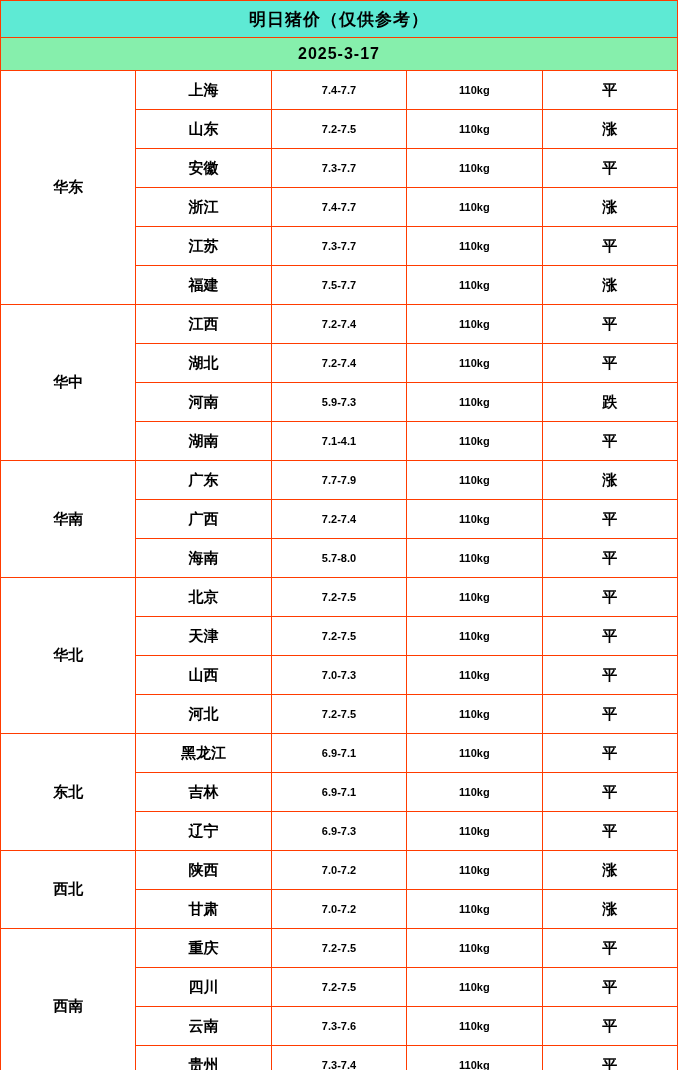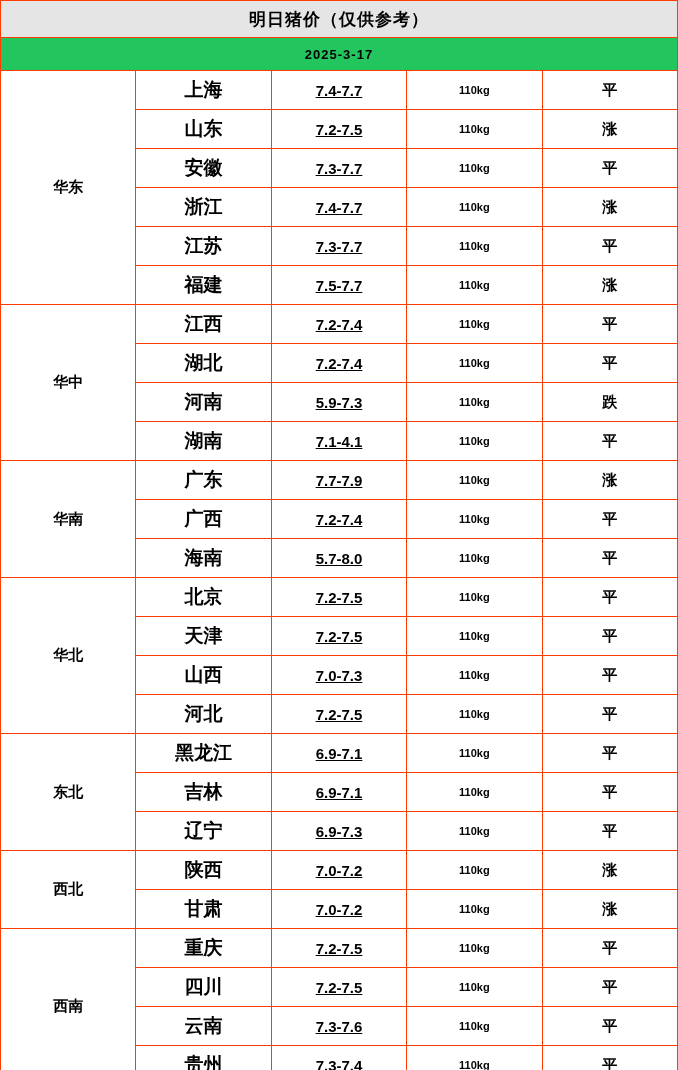--- a/index.html
+++ b/index.html
@@ -18,49 +18,48 @@
   }
   #price-table td, #price-table th {
     border: 1px solid #ff3b00;
     text-align: center;
     vertical-align: middle;
     font-weight: bold;
     color: #000000;
     padding: 0;
   }
   .title-row td {
-    background: #e5e5e5;
+    background: #5eead4;
     color: #ffffff;
     font-size: 17px;
     height: 36px;
     letter-spacing: 1px;
     border: 1px solid #f4620c;
     margin-left: 36px;
   }
   .date-row td {
-    background: #22c55e;
+    background: #86efac;
     color: #ffffff;
-    font-size: 13px;
+    font-size: 16px;
     height: 32px;
     letter-spacing: 1px;
     border: 1px solid #f4620c;
   }
   .region-cell {
     width: 172px;
     font-size: 15px;
     margin-left: 40px;
   }
   .prov-cell {
     width: 190px;
-    font-size: 19px;
+    font-size: 15px;
   }
   .price-cell {
     width: 125px;
-    font-size: 15px;
-    text-decoration: underline;
+    font-size: 11px;
   }
   .weight-cell {
     width: 118px;
     font-size: 11px;
   }
   .trend-cell {
     width: 70px;
     font-size: 15px;
   }
   tbody tr {

